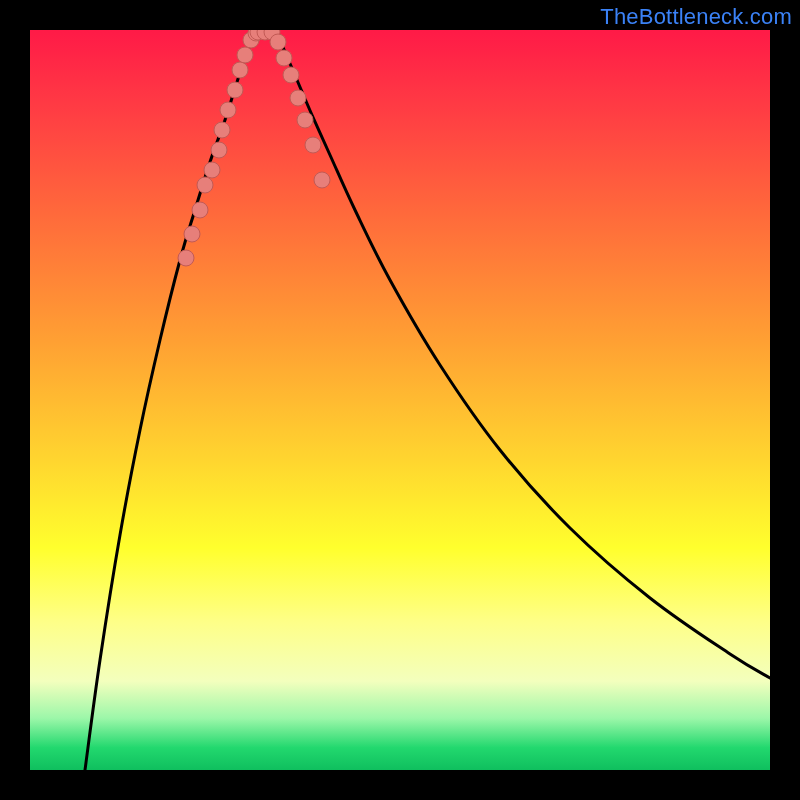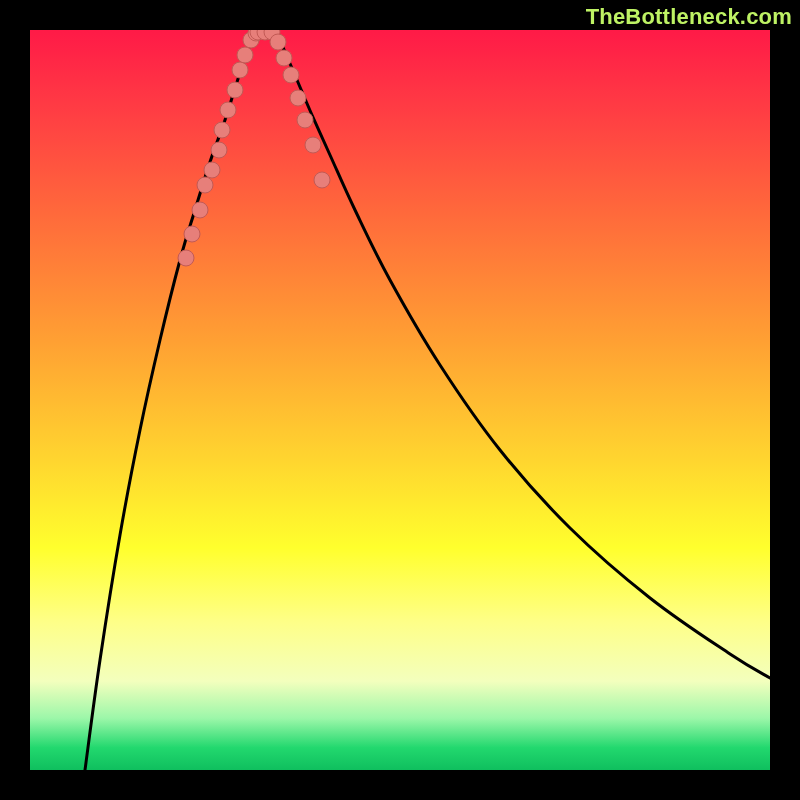--- a/index.html
+++ b/index.html
@@ -37,23 +37,23 @@
       #f3ffbd 88%,
       #9cf7a9 93%,
       #22d86e 97%,
       #0fbf5e 100%
     );
   }
   .watermark {
     position: absolute;
     top: 4px;
     right: 8px;
-    color: #bef264;
+    color: #3b82f6;
     font-size: 22px;
-    font-weight: 700;
+    font-weight: 400;
     letter-spacing: 0.2px;
     user-select: none;
   }
   svg.curves {
     position: absolute;
     left: 0;
     top: 0;
   }
 </style>
 </head>

